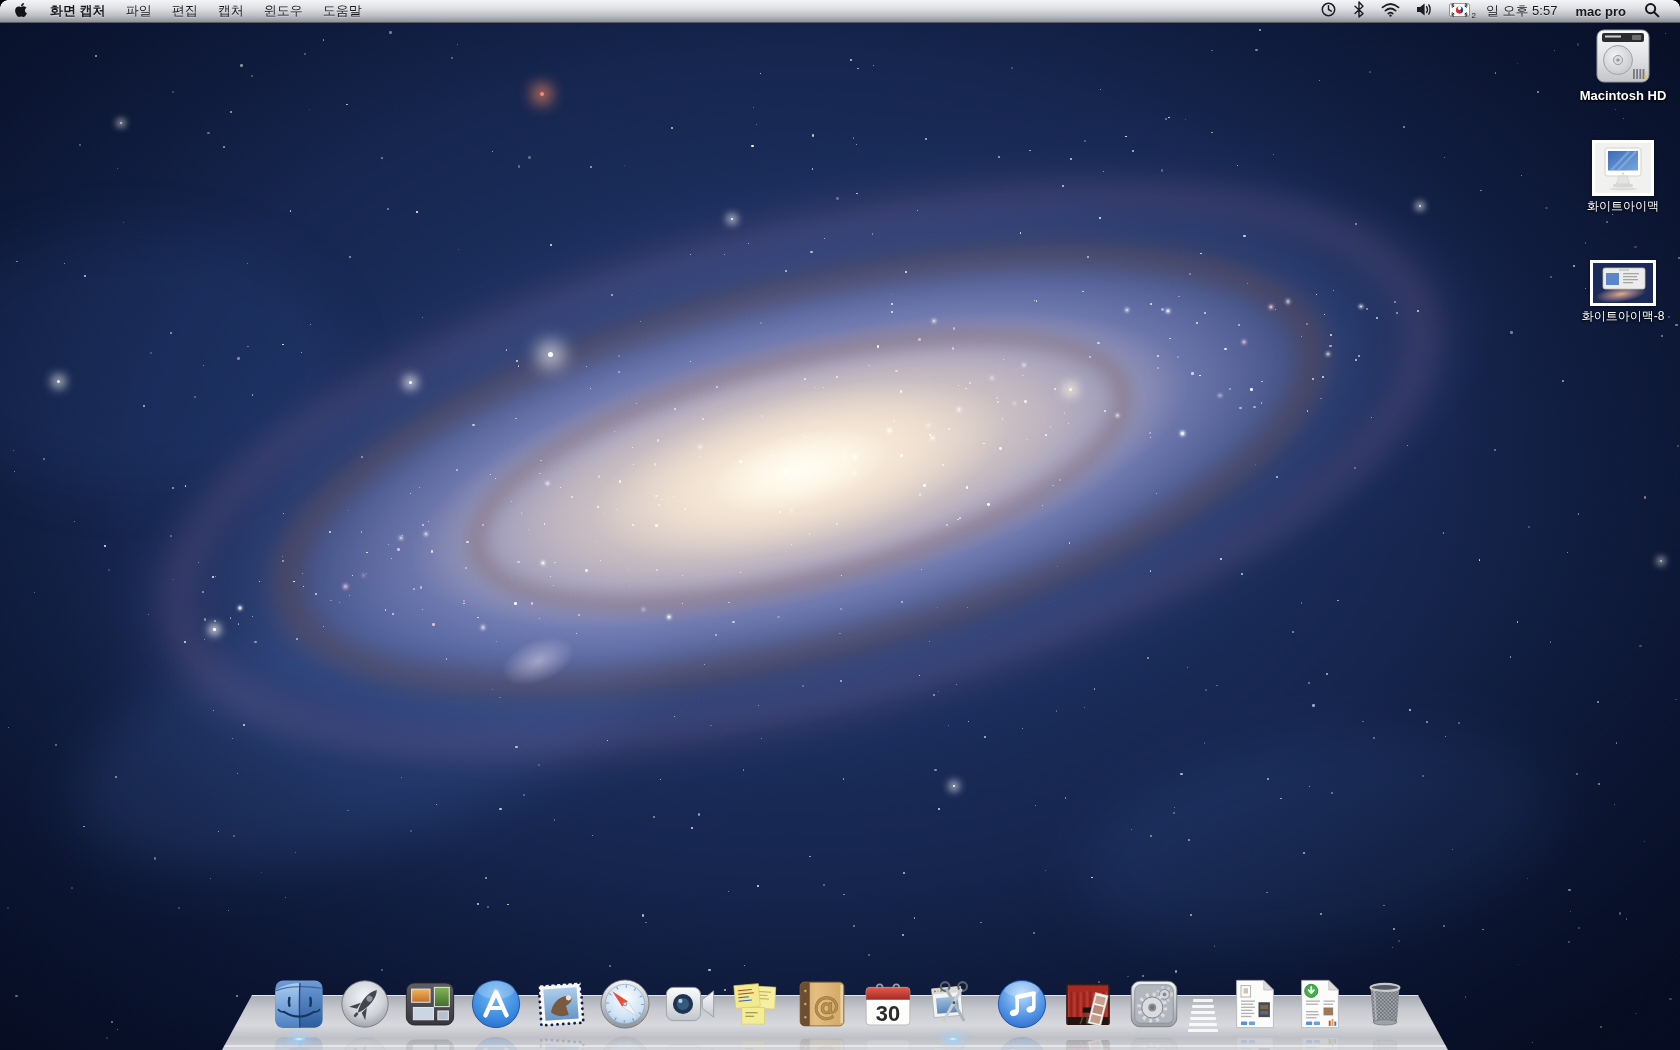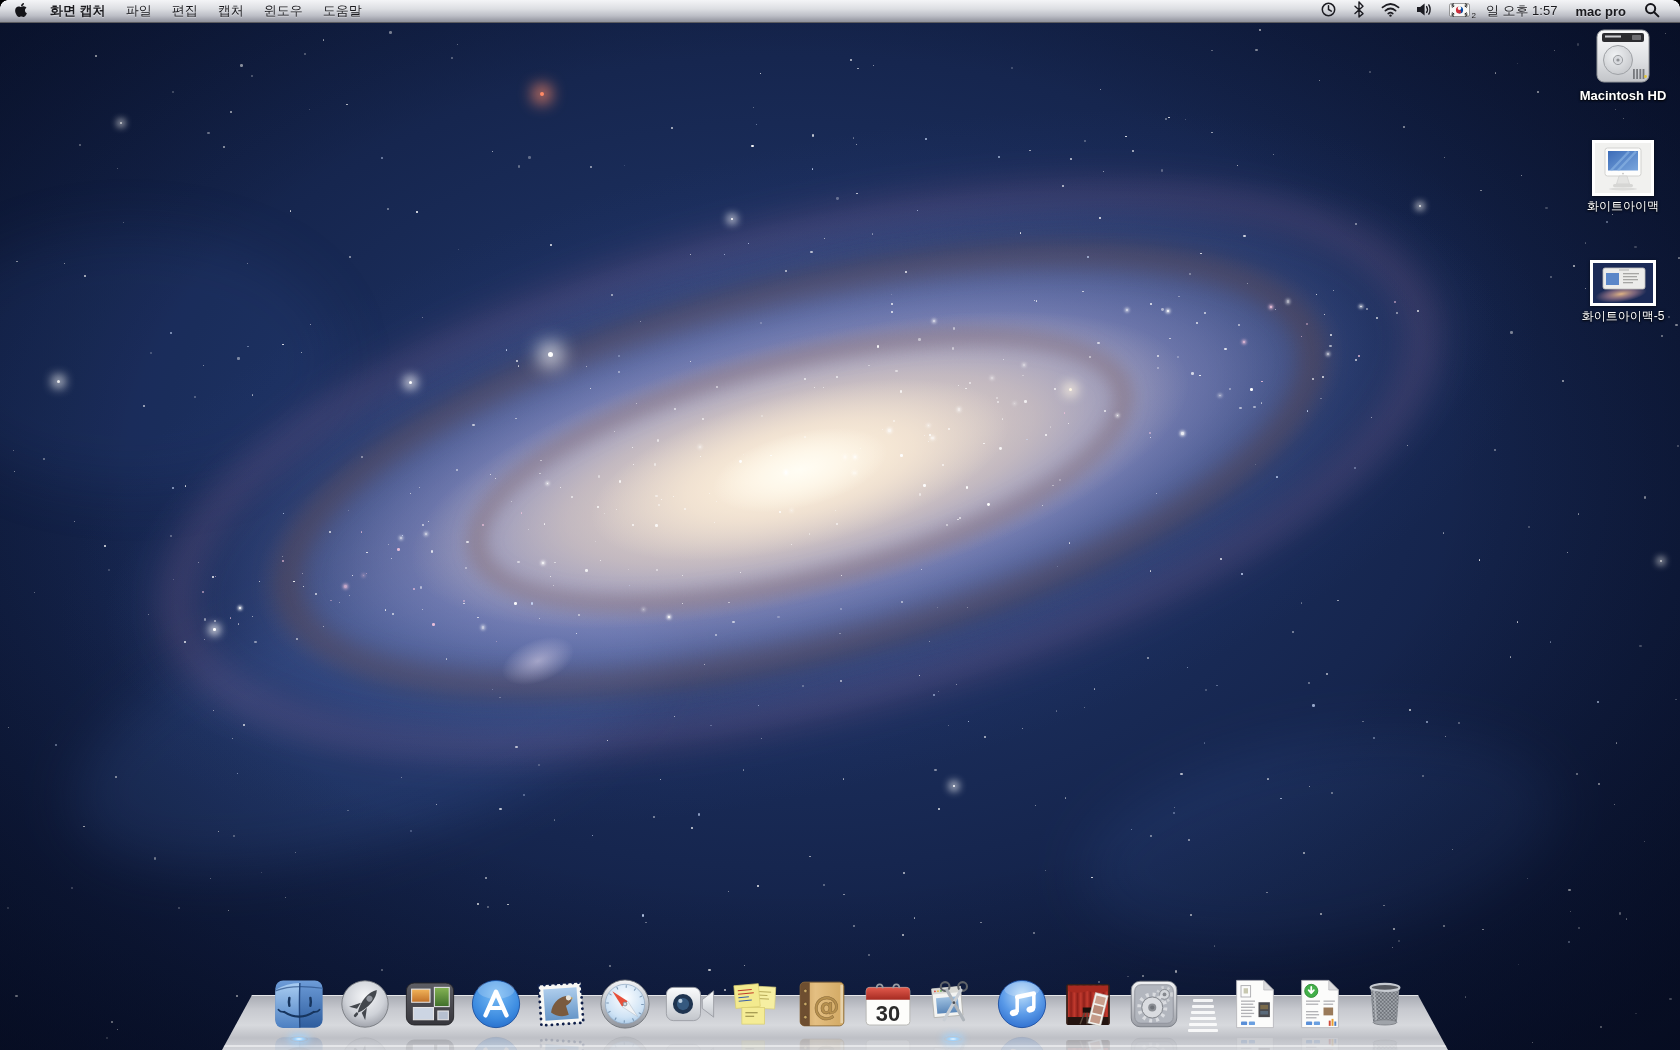--- a/index.html
+++ b/index.html
@@ -785,21 +785,21 @@
             <g stroke="#111" stroke-width=".9">
               <path d="M2.6 3.2 l2.4 -1.4 M2.9 4.4 l2.4 -1.4 M2.3 2 l2.4 -1.4"></path>
               <path d="M15.9 1.8 l2.4 1.4 M15.6 3 l2.4 1.4 M16.2 .6 l2.4 1.4"></path>
               <path d="M2.3 12 l2.4 1.4 M2.6 10.8 l2.4 1.4 M2.9 9.6 l2.4 1.4"></path>
               <path d="M16.2 13.4 l2.4 -1.4 M15.9 12.2 l2.4 -1.4 M15.6 11 l2.4 -1.4"></path>
             </g>
           </svg>
         </span>
         <span class="flag-badge">2</span>
       </div>
-      <div class="mb-clock">일 오후 1:57</div>
+      <div class="mb-clock">일 오후 5:57</div>
       <div class="mb-user">mac pro</div>
       <div class="mb-status">
         <span>
           <svg width="16" height="16" viewBox="0 0 16 16" fill="none" stroke="#15151a" stroke-width="2" stroke-linecap="round">
             <circle cx="6.6" cy="6.6" r="4.6"></circle>
               <path d="M10.2 10.2 L14.4 14.4"></path>
           </svg>
         </span>
       </div>
     </div>
@@ -882,21 +882,21 @@
           <rect x="13" y="10" width="13" height="12" fill="#5a86c8"></rect>
           <g fill="#a6a6a4">
               <rect x="30" y="10" width="16" height="1.3"></rect>
               <rect x="30" y="13" width="14" height="1.3"></rect>
               <rect x="30" y="16" width="15" height="1.3"></rect>
               <rect x="30" y="19" width="10" height="1.3"></rect>
             </g>
         </svg>
       </span>
     </div>
-    <div class="desk-label">화이트아이맥-5</div>
+    <div class="desk-label">화이트아이맥-8</div>
   </div>
 
   <div class="dock">
     <div class="dock-shelf"></div>
     <div id="dock-items">
         <div class="dock-item" title="Finder" style="left: 299px;">
           <svg viewBox="0 0 64 64">
             <defs>
               <linearGradient id="fn1_0" x1="0" y1="0" x2="0" y2="1">
                 <stop offset="0" stop-color="#a9cdf2"></stop>

